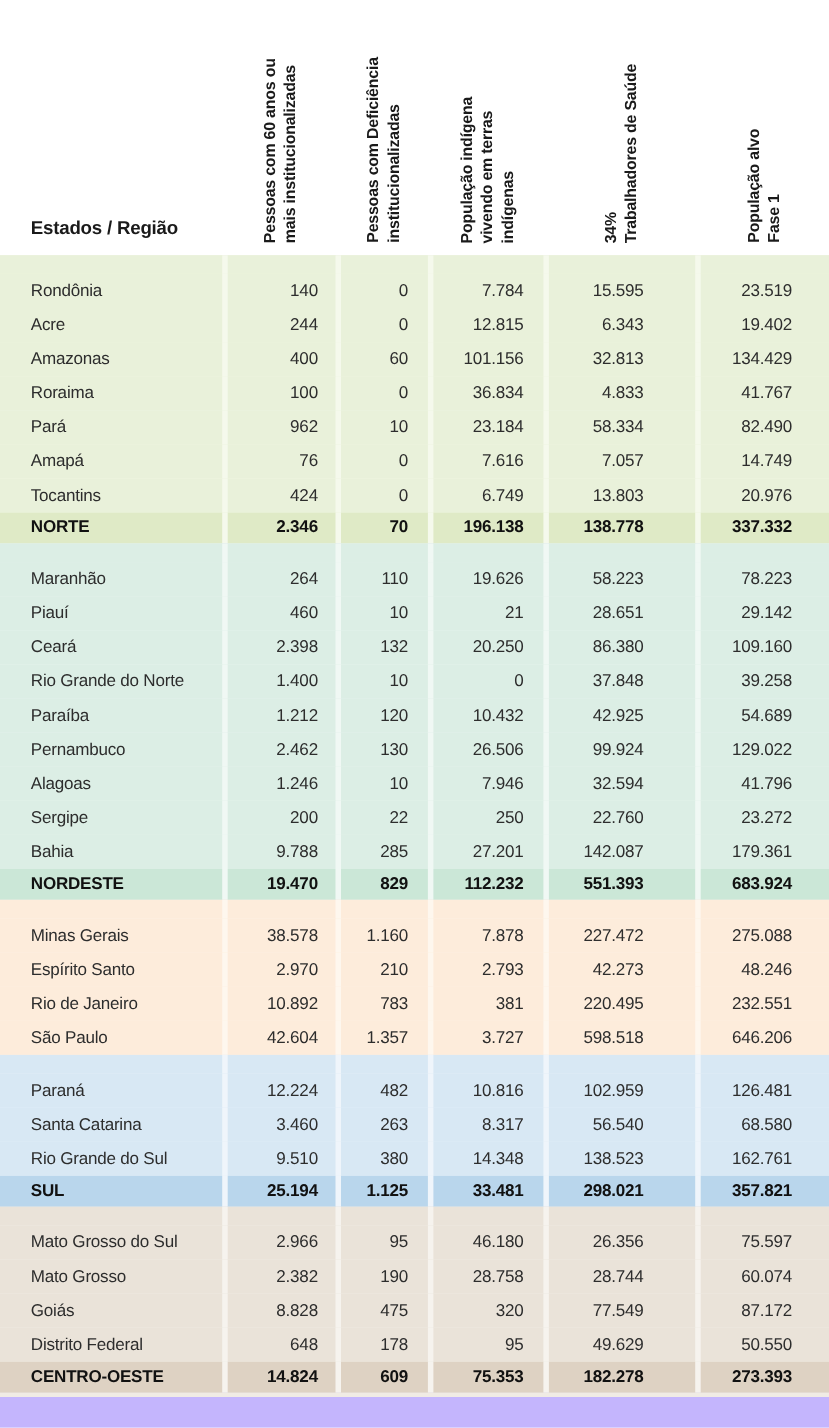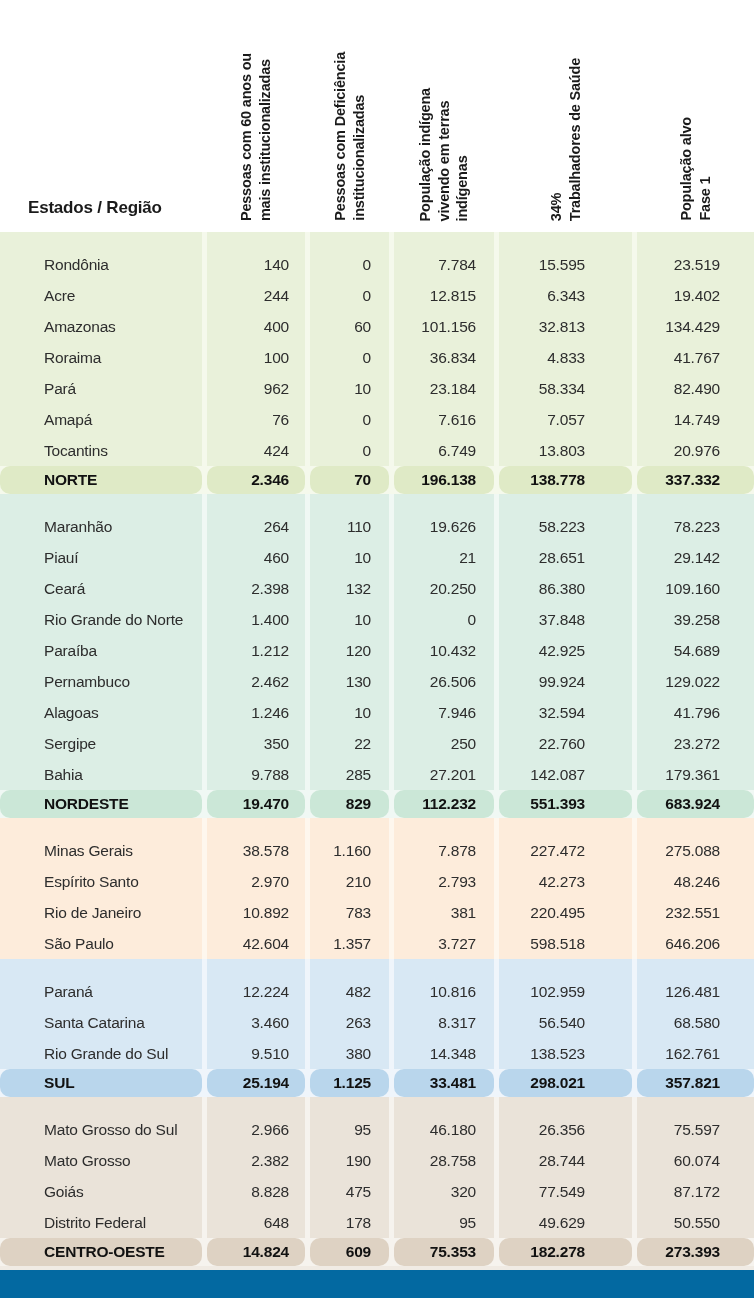--- a/index.html
+++ b/index.html
@@ -1,38 +1,38 @@
 <!DOCTYPE html>
 <html><head>
 <meta charset="utf-8">
 <style>
   html,body{margin:0;padding:0;background:#ffffff;}
   body{font-family:"Liberation Sans","DejaVu Sans",sans-serif;-webkit-font-smoothing:antialiased;}
-  .table-wrap{position:relative;width:754px;height:1298px;background:#0369a1;overflow:hidden;}
+  .table-wrap{position:relative;width:754px;height:1298px;background:#c4b5fd;overflow:hidden;}
 
   
   .grid{display:grid;grid-template-columns:202px 98px 79px 100px 133px 117px;column-gap:5px;}
 
   
   .header{height:232px;background:#fff;align-items:end;}
   .first-col-header{padding:0 0 14px 28px;font-size:17px;font-weight:700;letter-spacing:-.2px;color:#1a1a1a;}
   .vcell{display:flex;justify-content:center;align-items:flex-end;padding-bottom:11px;}
   .vlabel{writing-mode:vertical-rl;transform:rotate(180deg);font-weight:700;font-size:14.5px;line-height:1.28;letter-spacing:-.2px;color:#1a1a1a;white-space:pre-line;}
 
   
   .region{background:var(--body);}
   .row{background:var(--sep);}
   .row .cell{background:var(--body);}
   .row.spacer{height:17px;}
   .row.state-row{height:31px;}
   .row.total-row{height:28px;}
   .row.total-row .cell{background:var(--total);font-weight:700;}
   .cell{display:flex;align-items:center;font-size:15.5px;letter-spacing:-.2px;color:#2d2d2d;}
-  .cell.name{padding-left:44px;}
-  .total-row .cell{color:#111;border-radius:10px;}
+  .cell.name{padding-left:28px;}
+  .total-row .cell{color:#111;}
   .cell.num{justify-content:flex-end;font-variant-numeric:tabular-nums;}
   .cell.c1{padding-right:16px;}
   .cell.c2{padding-right:18px;}
   .cell.c3{padding-right:18px;}
   .cell.c4{padding-right:47px;text-align:right;}
   .cell.c5{padding-right:34px;}
   .bottom-strip{height:4px;background:#f0ebe4;}
 </style>
 </head>
 <body>
@@ -199,21 +199,21 @@
         <div class="grid row state-row">
           <div class="cell name">Alagoas</div>
           <div class="cell num c1">1.246</div>
           <div class="cell num c2">10</div>
           <div class="cell num c3">7.946</div>
           <div class="cell num c4">32.594</div>
           <div class="cell num c5">41.796</div>
         </div>
         <div class="grid row state-row">
           <div class="cell name">Sergipe</div>
-          <div class="cell num c1">350</div>
+          <div class="cell num c1">200</div>
           <div class="cell num c2">22</div>
           <div class="cell num c3">250</div>
           <div class="cell num c4">22.760</div>
           <div class="cell num c5">23.272</div>
         </div>
         <div class="grid row state-row">
           <div class="cell name">Bahia</div>
           <div class="cell num c1">9.788</div>
           <div class="cell num c2">285</div>
           <div class="cell num c3">27.201</div>

